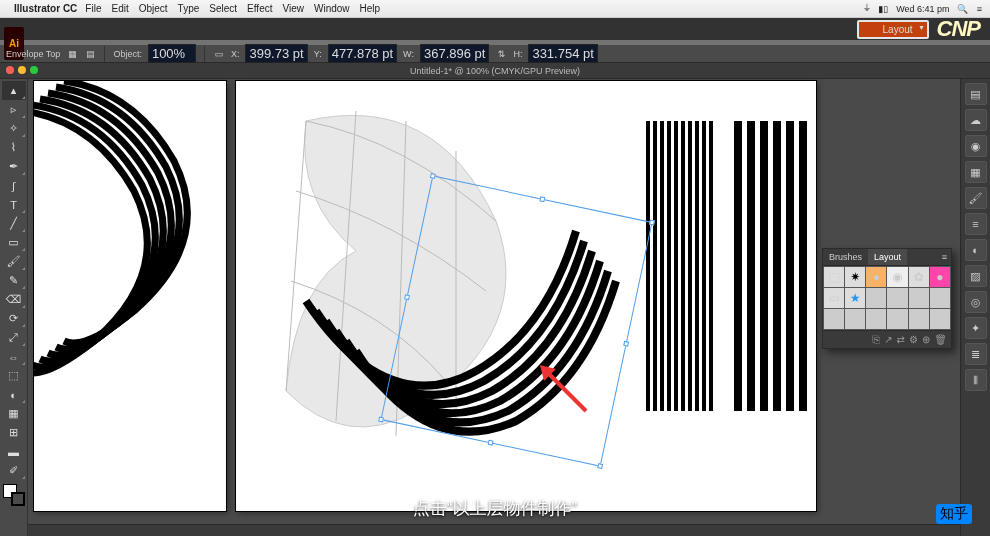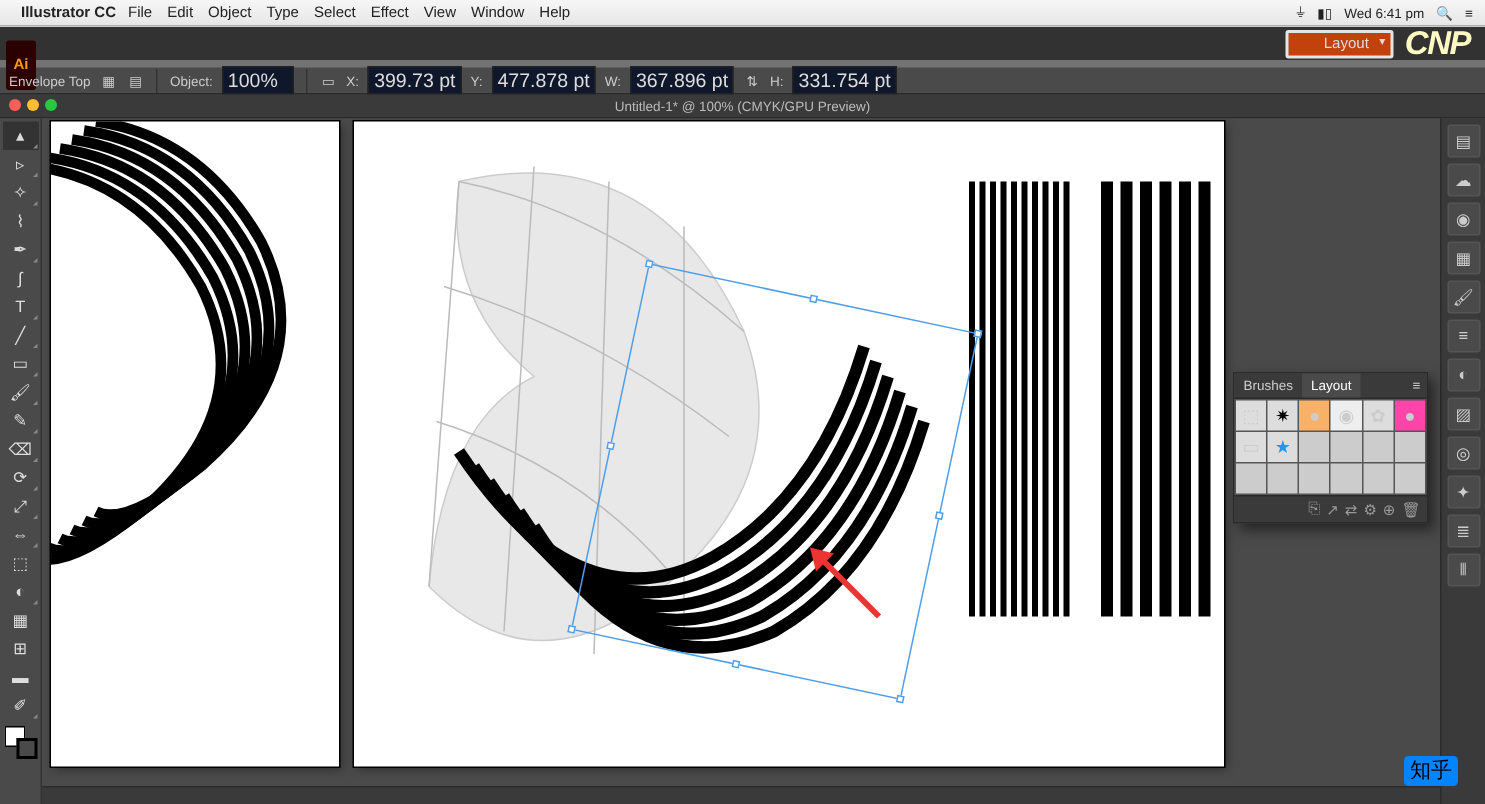--- a/index.html
+++ b/index.html
@@ -307,17 +307,18 @@
     <span>⎘</span>
     <span>↗</span>
     <span>⇄</span>
     <span>⚙</span>
     <span>⊕</span>
     <span>🗑</span>
   </div>
 </div>
 
 <div class="subtitle">
+  <div class="cn">点击“以上层物件制作”</div>
 </div>
 
 <div class="watermark">
   <span class="zh" style="background:#0084ff;color:#000000;padding:1px 4px;border-radius:3px;font-size:14px">知乎</span>
 </div>
 
 </body></html>

